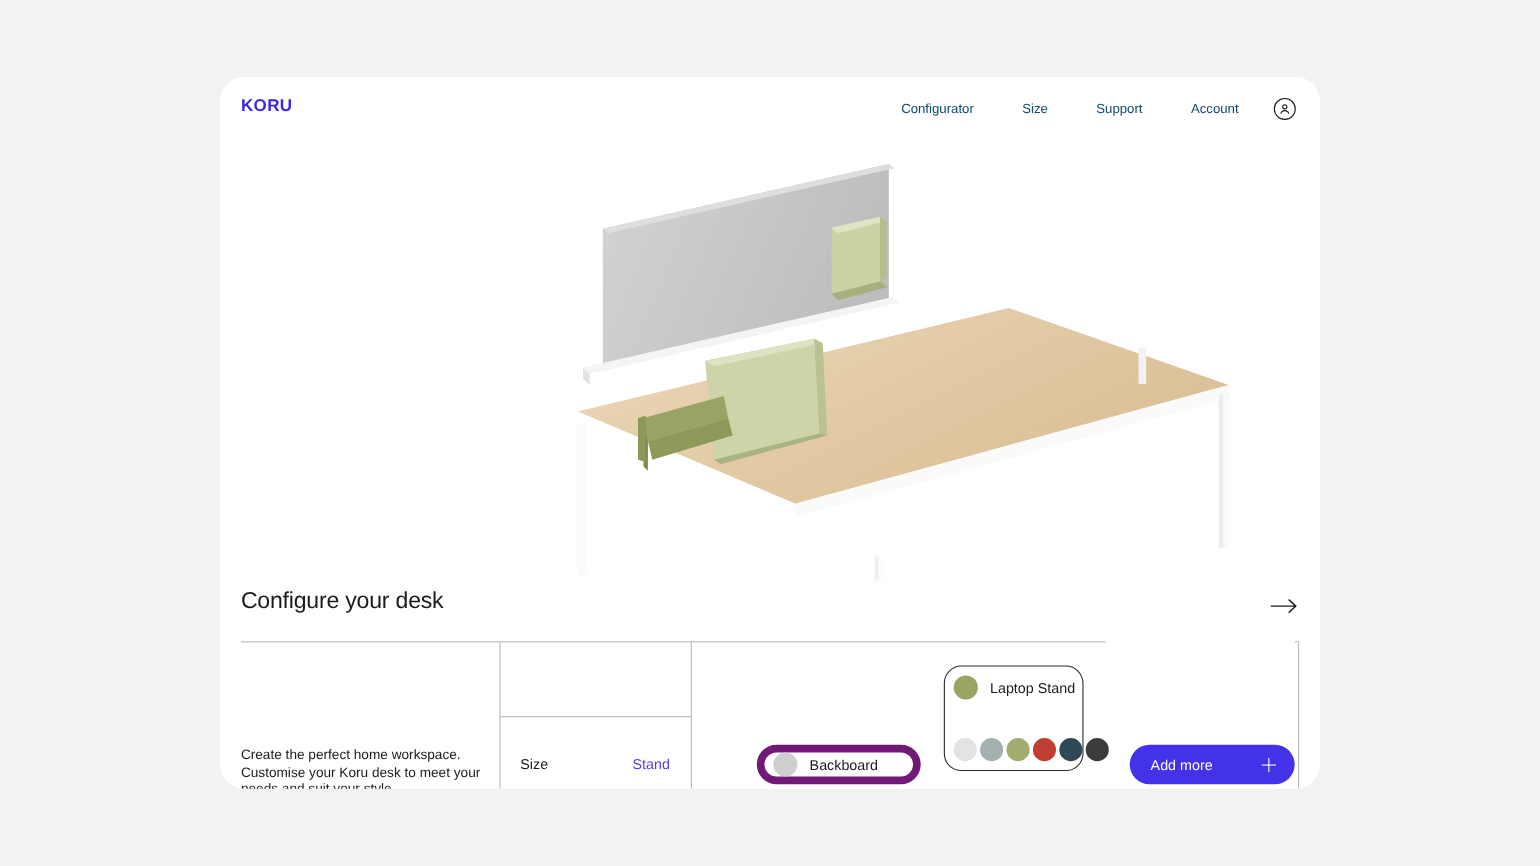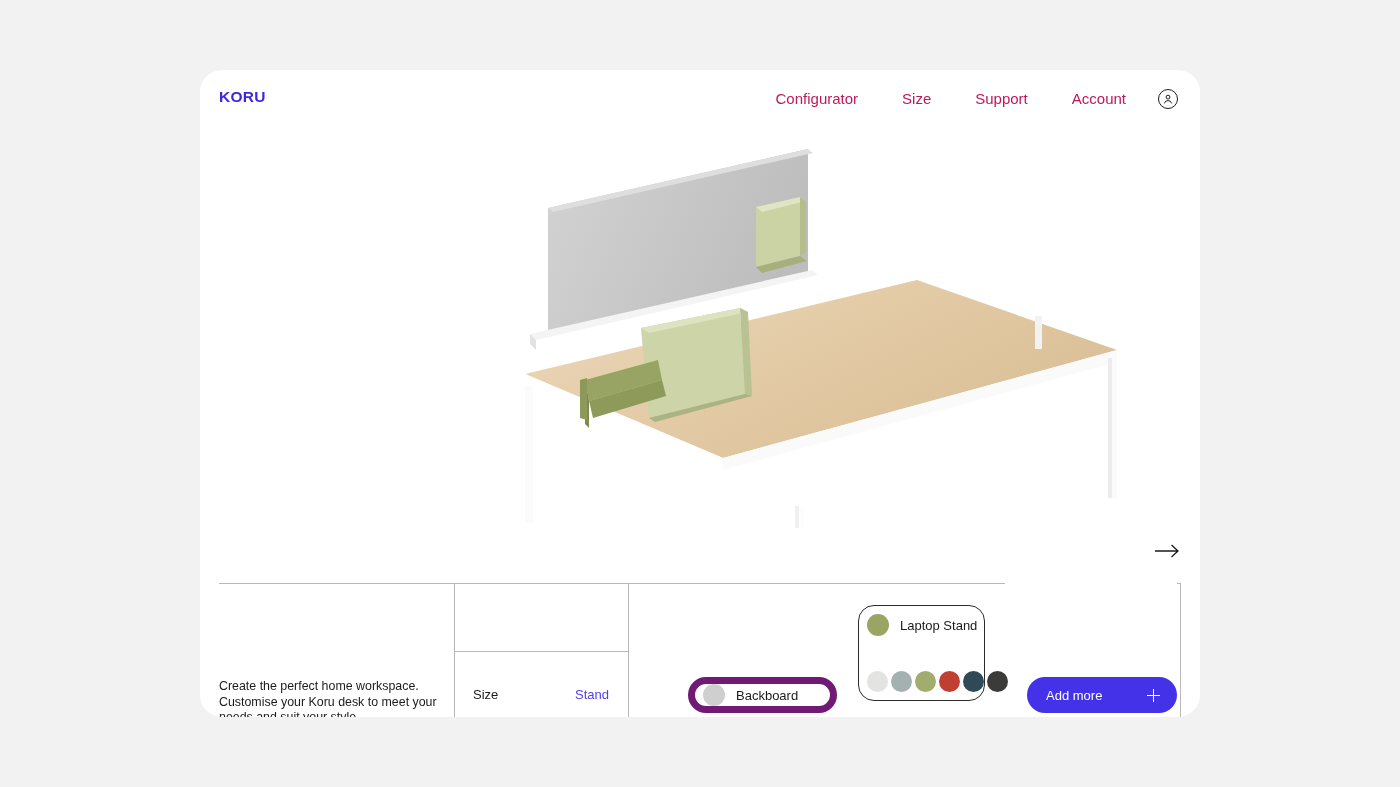--- a/index.html
+++ b/index.html
@@ -31,21 +31,21 @@
     position: absolute; left: 19px; top: 18px;
     font-size: 15.5px; font-weight: 700;
     letter-spacing: 0.3px;
     color: #3b28e0;
   }
   .nav {
     position: absolute; right: 18px; top: 18px;
     display: flex; align-items: center; gap: 0;
   }
   .nav-item {
-    font-size: 15px; color: #be185d;
+    font-size: 12px; color: #0c4a6e;
     padding: 0 22px; cursor: pointer;
     line-height: 22px; white-space: nowrap;
   }
   .avatar-btn {
     width: 20px; height: 20px; margin-left: 10px; margin-right: 4px;
     border: 1.2px solid #1b1b1b; border-radius: 50%;
     display: flex; align-items: center; justify-content: center;
     cursor: pointer; position: relative;
   }
   .avatar-btn svg { display: block; }
@@ -234,20 +234,21 @@
       <g>
         <path d="M385 252 L458 232 L462 252 L389 273 Z" fill="#97a463"></path>
         <path d="M389 273 L462 252 L466 268 L393 290 Z" fill="#8d9a59"></path>
         <path d="M385 252 L389 273 L389 300 L385 296 Z" fill="#7e8b4c"></path>
         <path d="M380 252 L387 250 L387 292 L380 290 Z" fill="#8c9958"></path>
       </g>
     </svg>
   </div>
 
   <div class="title-row">
+    <div class="page-title">Configure your desk</div>
     <div class="next-arrow">
       <svg width="26" height="14" viewBox="0 0 26 14" aria-hidden="true">
         <path d="M0 7 H23 M16.5 1 L23 7 L16.5 13" fill="none" stroke="#1b1b1b" stroke-width="1.3"></path>
       </svg>
     </div>
   </div>
 
   <div class="hline" style="left:19px; top:513px; width:786px;"></div>
   <div class="hline" style="left:977px; top:513px; width:4px;"></div>
   <div class="hline" style="left:1045px; top:513px; width:0px;"></div>

